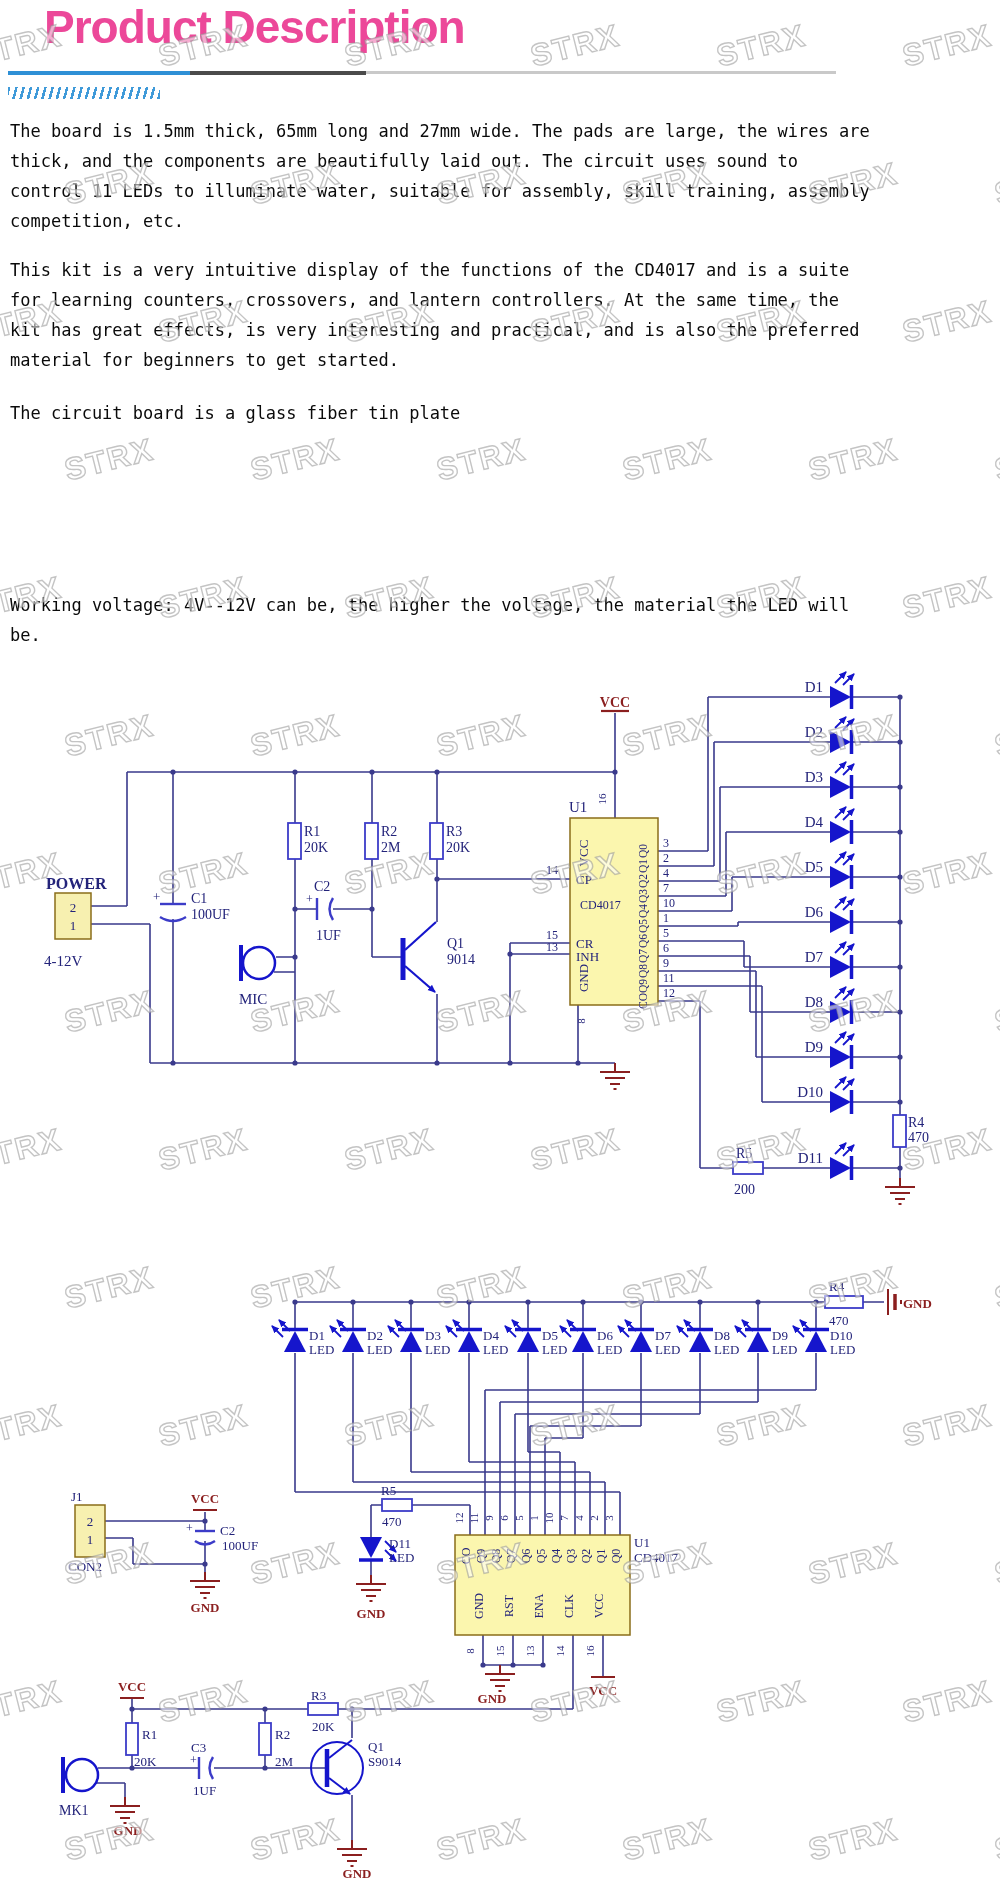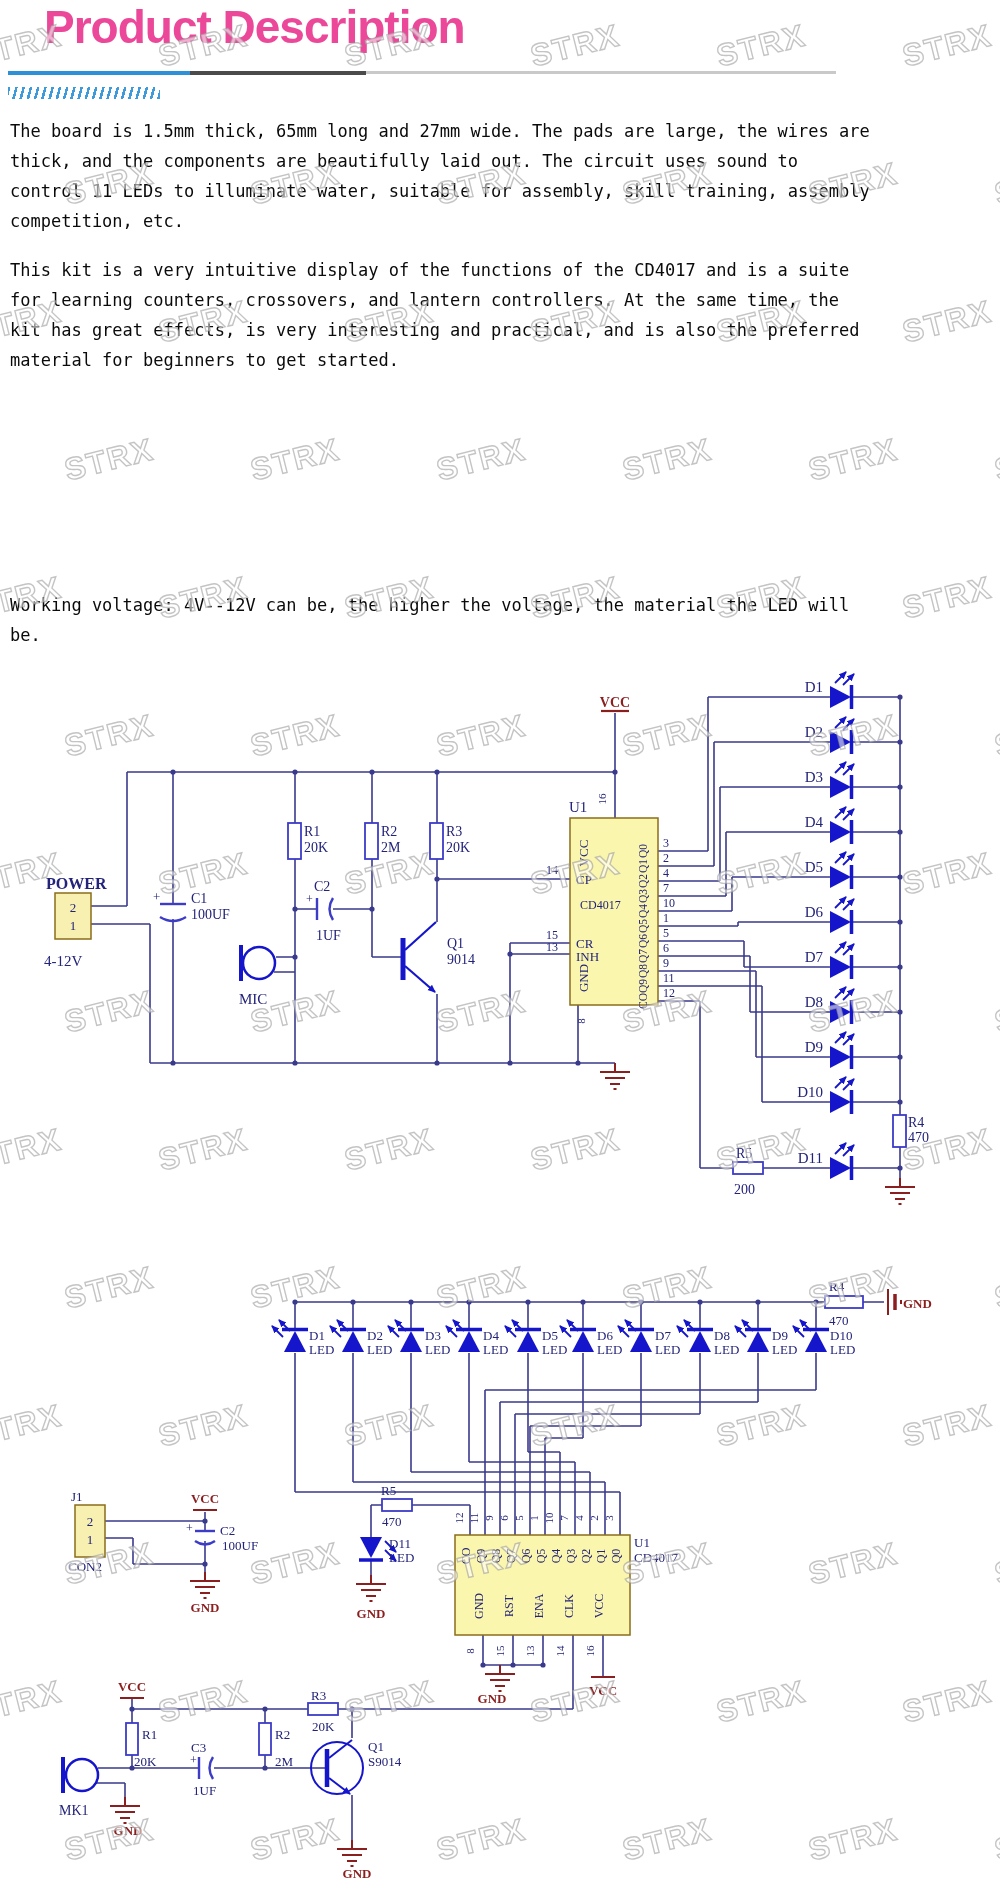--- a/index.html
+++ b/index.html
@@ -27,20 +27,21 @@
 <body>
 
 <div id="page">
 
   <div class="title">Product Description</div>
   <div class="rule"><span class="r1"></span><span class="r2"></span><span class="r3"></span></div>
   <div class="hatch"></div>
 
   <p class="para" style="top:116px">The board is 1.5mm thick, 65mm long and 27mm wide. The pads are large, the wires are thick, and the components are beautifully laid out. The circuit uses sound to control 11 LEDs to illuminate water, suitable for assembly, skill training, assembly competition, etc.</p>
   <p class="para" style="top:255px">This kit is a very intuitive display of the functions of the CD4017 and is a suite for learning counters, crossovers, and lantern controllers. At the same time, the kit has great effects, is very interesting and practical, and is also the preferred material for beginners to get started.</p>
+  <p class="para" style="top:398px">The circuit board is a glass fiber tin plate</p>
   <p class="para" style="top:590px">Working voltage: 4V--12V can be, the higher the voltage, the material the LED will be.</p>
 
   <svg id="schem" width="1000" height="1886" viewBox="0 0 1000 1886">
     <defs>
       <marker id="arr" markerWidth="10" markerHeight="9" refX="7" refY="3.5" orient="auto" markerUnits="userSpaceOnUse">
         <path d="M0,0 L8,3.5 L0,7 Z" fill="#1515cc"></path>
       </marker>
     </defs>
 
     <g id="s1">

